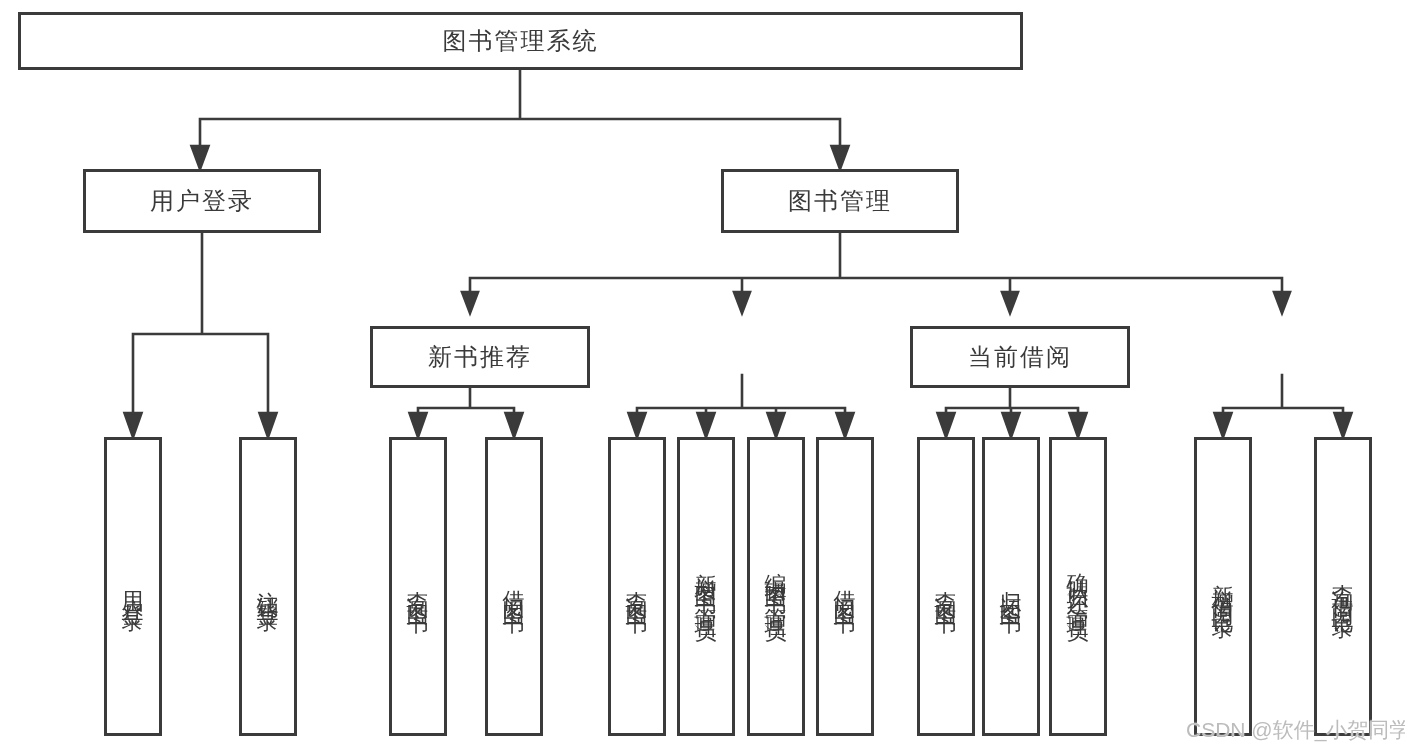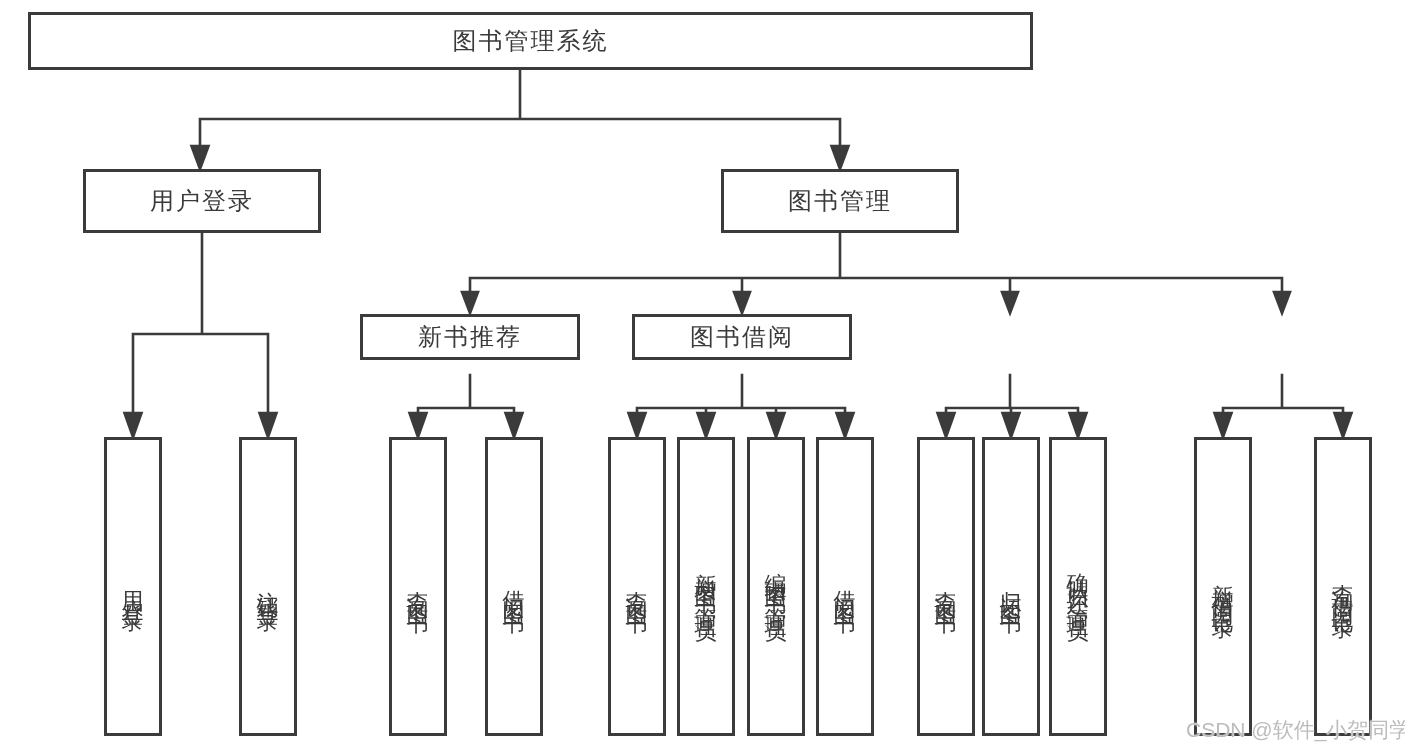--- a/index.html
+++ b/index.html
@@ -23,23 +23,23 @@
     border: 3px solid #3b3b3b;
     display: flex;
     align-items: center;
     justify-content: center;
   }
   .h-node {
     font-size: 24px;
     letter-spacing: 2px;
     white-space: nowrap;
   }
-  .root-node   { left: 28px;  top: 12px;  width: 1005px; height: 58px; }
+  .root-node   { left: 18px;  top: 12px;  width: 1005px; height: 58px; }
   .l2-node     { top: 169px;  width: 238px; height: 64px; }
-  .l3-node     { top: 314px;  width: 220px; height: 46px; }
+  .l3-node     { top: 326px;  width: 220px; height: 62px; margin-left: 10px; }
   .v-node      { top: 437px;  width: 58px;  height: 299px; }
   .v-node .v-text {
     writing-mode: vertical-rl;
     text-orientation: mixed;
     font-size: 22px;
     letter-spacing: 7px;
     line-height: 1.05;
   }
   svg.connectors {
     position: absolute;
@@ -123,22 +123,22 @@
   <div class="node h-node l2-node" style="left:83px;">
     <span>用户登录</span>
   </div>
   <div class="node h-node l2-node" style="left:721px;font-family:Liberation Mono, monospace;">
     <span>图书管理</span>
   </div>
 
   <div class="node h-node l3-node" style="left:360px;">
     <span>新书推荐</span>
   </div>
-  <div class="node h-node l3-node" style="left:632px;">
-    <span>图书借阅</span>
+  <div class="node h-node l3-node" style="left:900px;">
+    <span>当前借阅</span>
   </div>
 
   <div class="node v-node" style="left:104px;">
     <span class="v-text">用户登录</span>
   </div>
   <div class="node v-node" style="left:239px;">
     <span class="v-text">注销登录</span>
   </div>
 
   <div class="node v-node" style="left:389px;">

